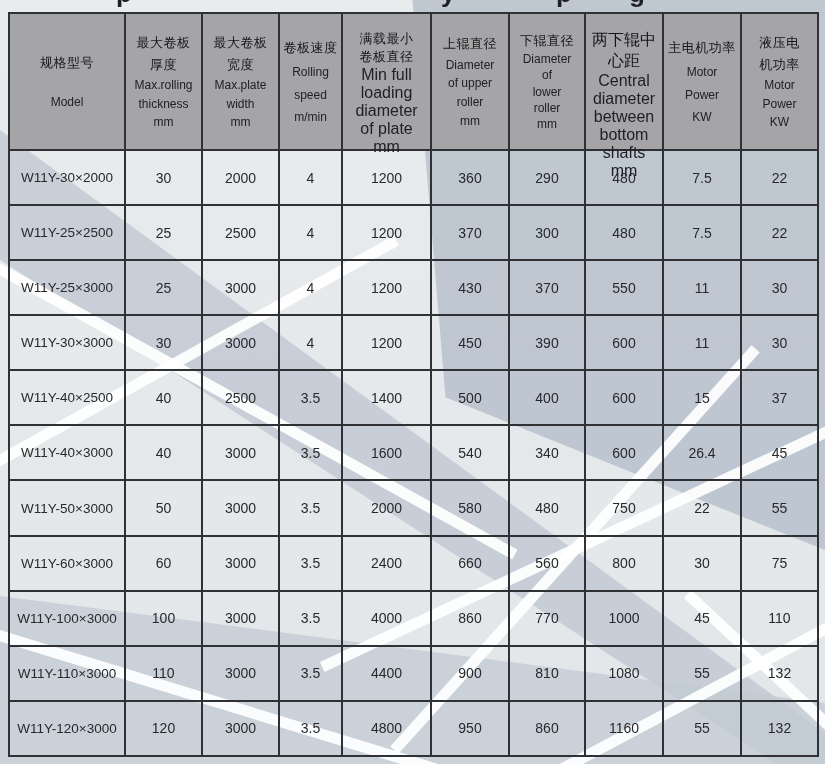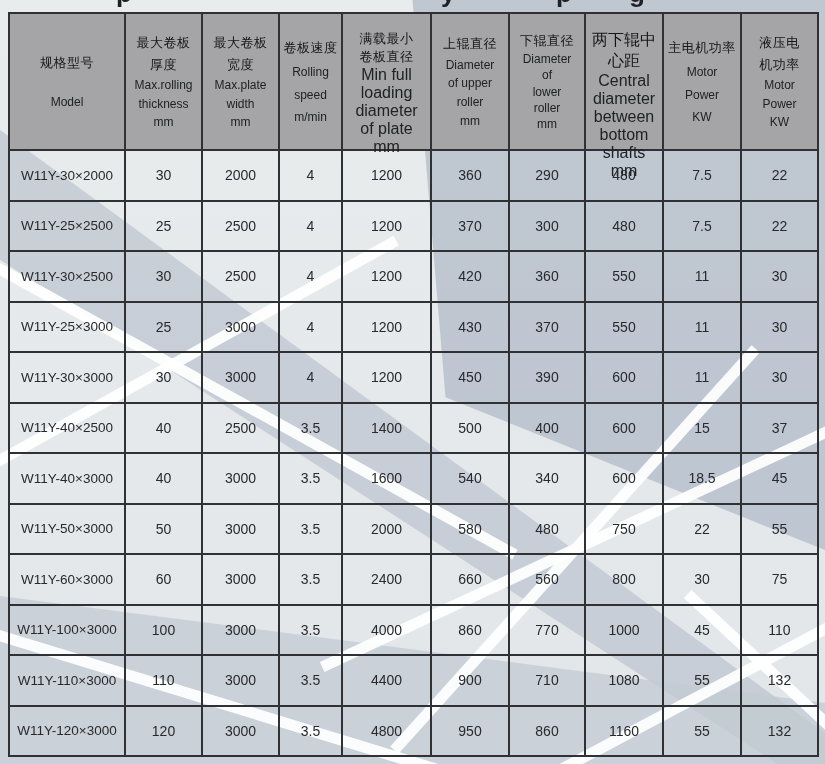--- a/index.html
+++ b/index.html
@@ -205,32 +205,20 @@
         <td>2500</td>
         <td>4</td>
         <td>1200</td>
         <td>370</td>
         <td>300</td>
         <td>480</td>
         <td>7.5</td>
         <td>22</td>
       </tr>
       <tr>
-        <td class="model">W11Y-30×2500</td>
-        <td>30</td>
-        <td>2500</td>
-        <td>4</td>
-        <td>1200</td>
-        <td>420</td>
-        <td>360</td>
-        <td>550</td>
-        <td>11</td>
-        <td>30</td>
-      </tr>
-      <tr>
         <td class="model">W11Y-25×3000</td>
         <td>25</td>
         <td>3000</td>
         <td>4</td>
         <td>1200</td>
         <td>430</td>
         <td>370</td>
         <td>550</td>
         <td>11</td>
         <td>30</td>
@@ -261,21 +249,21 @@
       </tr>
       <tr>
         <td class="model">W11Y-40×3000</td>
         <td>40</td>
         <td>3000</td>
         <td>3.5</td>
         <td>1600</td>
         <td>540</td>
         <td>340</td>
         <td>600</td>
-        <td>18.5</td>
+        <td>26.4</td>
         <td>45</td>
       </tr>
       <tr>
         <td class="model">W11Y-50×3000</td>
         <td>50</td>
         <td>3000</td>
         <td>3.5</td>
         <td>2000</td>
         <td>580</td>
         <td>480</td>
@@ -307,21 +295,21 @@
         <td>45</td>
         <td>110</td>
       </tr>
       <tr>
         <td class="model">W11Y-110×3000</td>
         <td>110</td>
         <td>3000</td>
         <td>3.5</td>
         <td>4400</td>
         <td>900</td>
-        <td>710</td>
+        <td>810</td>
         <td>1080</td>
         <td>55</td>
         <td>132</td>
       </tr>
       <tr>
         <td class="model">W11Y-120×3000</td>
         <td>120</td>
         <td>3000</td>
         <td>3.5</td>
         <td>4800</td>

